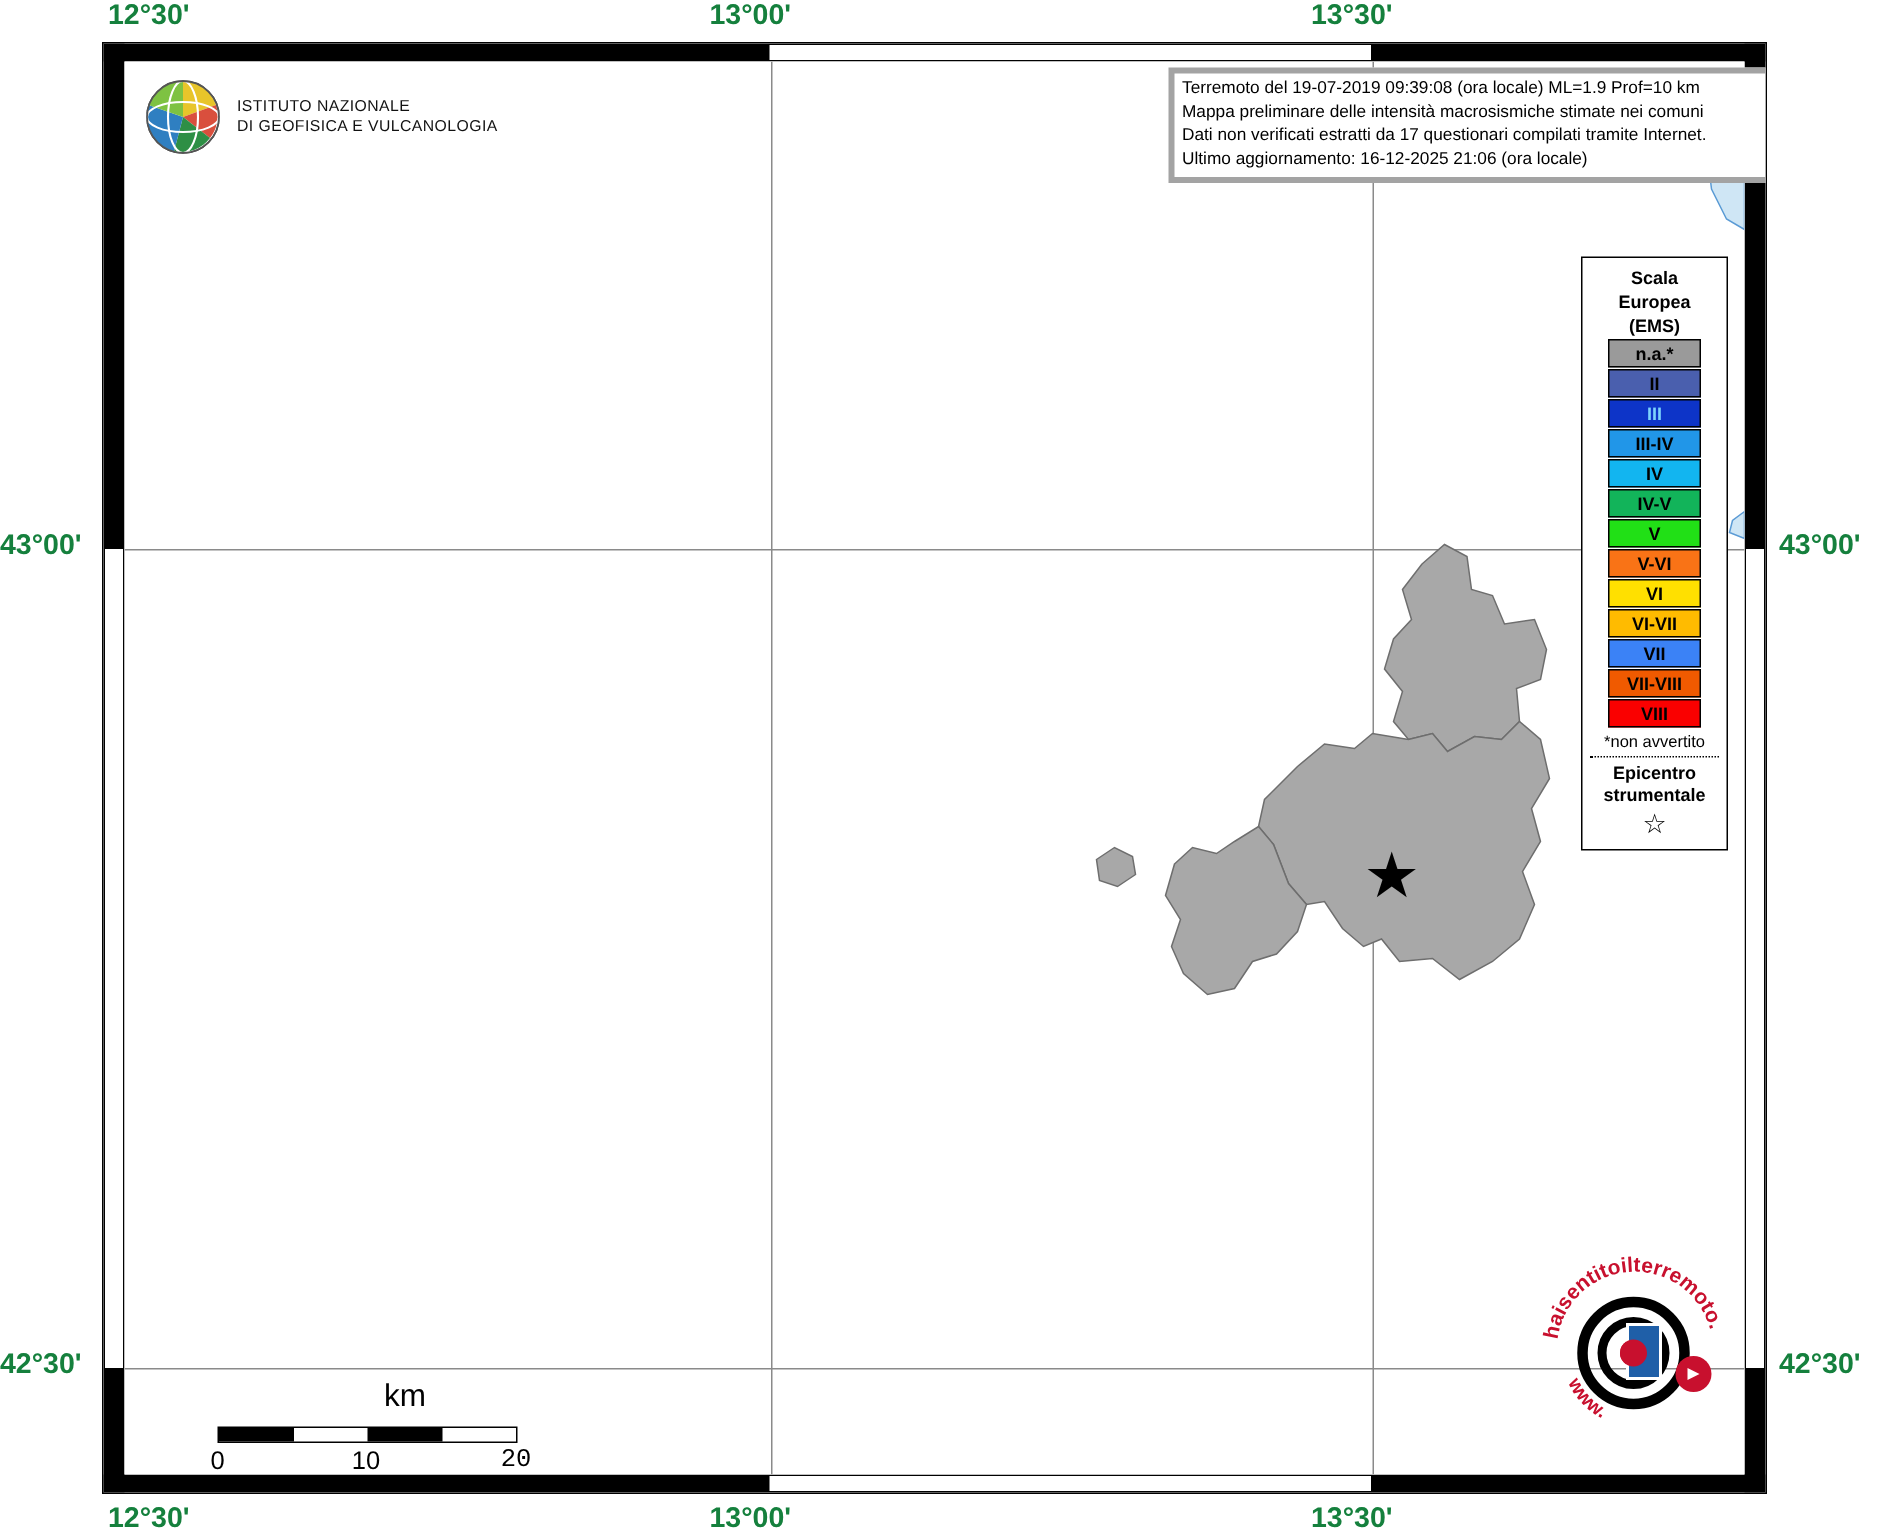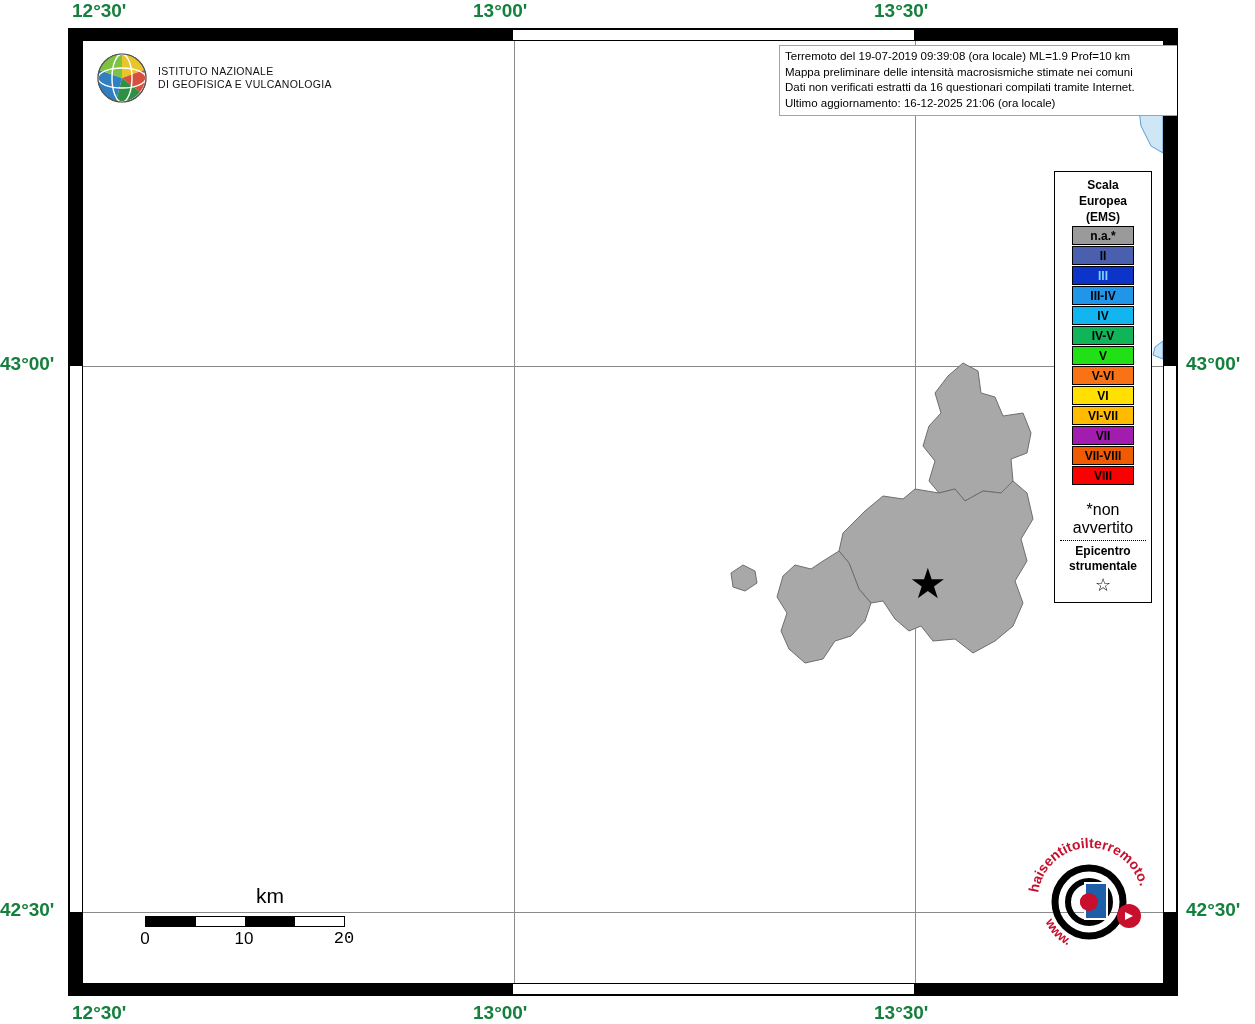--- a/index.html
+++ b/index.html
@@ -75,21 +75,21 @@
     height: 1px;
     background: #8a8a8a;
   }
 
   
   #info-box {
     position: absolute;
     left: 710px;
     top: 16px;
     width: 412px;
-    border: 1px solid #a3a3a3;
+    border: 4px solid #a3a3a3;
     background: #ffffff;
     padding: 3px 4px 4px 5px;
     box-sizing: border-box;
     font-size: 11.5px;
     line-height: 15.5px;
     color: #000;
   }
   #info-box div { white-space: nowrap; }
 
   
@@ -131,22 +131,22 @@
     margin: 1px auto 0 auto;
     height: 19px;
     line-height: 19px;
     font-size: 12px;
     font-weight: bold;
     color: #000;
     border: 1px solid #000;
     box-sizing: border-box;
   }
   #legend-note {
-    font-size: 16px;
-    margin-top: 16px;
+    font-size: 11px;
+    margin-top: 4px;
     color: #000;
   }
   #legend-sep {
     border-top: 1px dotted #000;
     margin: 3px 5px 3px 5px;
   }
   #epicenter-title {
     font-size: 12px;
     font-weight: bold;
     line-height: 15px;
@@ -155,21 +155,21 @@
   #epicenter-star {
     font-size: 18px;
     line-height: 22px;
     color: #000;
   }
 
   
   #scalebar {
     position: absolute;
     left: 66px;
-    top: 855px;
+    top: 890px;
     width: 230px;
   }
   #scalebar-title {
     text-align: center;
     font-size: 21px;
     color: #000;
     margin-left: 40px;
   }
   #scalebar-bar {
     position: relative;
@@ -278,21 +278,21 @@
         </g>
       </svg>
 
       <div id="epicenter-map">★</div>
 
     </div>
 
     <div id="info-box">
       <div>Terremoto del 19-07-2019 09:39:08 (ora locale) ML=1.9 Prof=10 km</div>
       <div>Mappa preliminare delle intensità macrosismiche stimate nei comuni</div>
-      <div>Dati non verificati estratti da 16 questionari compilati tramite Internet.</div>
+      <div>Dati non verificati estratti da 17 questionari compilati tramite Internet.</div>
       <div>Ultimo aggiornamento: 16-12-2025 21:06 (ora locale)</div>
     </div>
 
     <div id="logo-block">
       <svg width="52" height="52" viewBox="0 0 52 52">
         <circle cx="26" cy="26" r="24" fill="#ffffff" stroke="#333" stroke-width="1"></circle>
         <path d="M26 2 A24 24 0 0 1 48 18 L26 26 Z" fill="#e8c52a"></path>
         <path d="M48 18 A24 24 0 0 1 44 40 L26 26 Z" fill="#d94f3d"></path>
         <path d="M44 40 A24 24 0 0 1 20 49 L26 26 Z" fill="#2e8f45"></path>
         <path d="M20 49 A24 24 0 0 1 3 18 L26 26 Z" fill="#2f7fc1"></path>
@@ -317,21 +317,21 @@
       <div class="legend-row" style="background:#9a9a9a;">n.a.*</div>
       <div class="legend-row" style="background:#4a5fae;">II</div>
       <div class="legend-row" style="background:#0d34c8; color:#7dd3fc;">III</div>
       <div class="legend-row" style="background:#2196e8;">III-IV</div>
       <div class="legend-row" style="background:#12b5f0;">IV</div>
       <div class="legend-row" style="background:#12b45a;">IV-V</div>
       <div class="legend-row" style="background:#21e016;">V</div>
       <div class="legend-row" style="background:#f97316;">V-VI</div>
       <div class="legend-row" style="background:#ffe000;">VI</div>
       <div class="legend-row" style="background:#ffbb00;">VI-VII</div>
-      <div class="legend-row" style="background:#a21caf;">VII</div>
+      <div class="legend-row" style="background:#3b82f6;">VII</div>
       <div class="legend-row" style="background:#f05a00;text-align:center;">VII-VIII</div>
       <div class="legend-row" style="background:#fa0000;">VIII</div>
 
       <div id="legend-note">*non avvertito</div>
       <div id="legend-sep"></div>
       <div id="epicenter-title">
         <div>Epicentro</div>
         <div>strumentale</div>
       </div>
       <div id="epicenter-star">☆</div>

